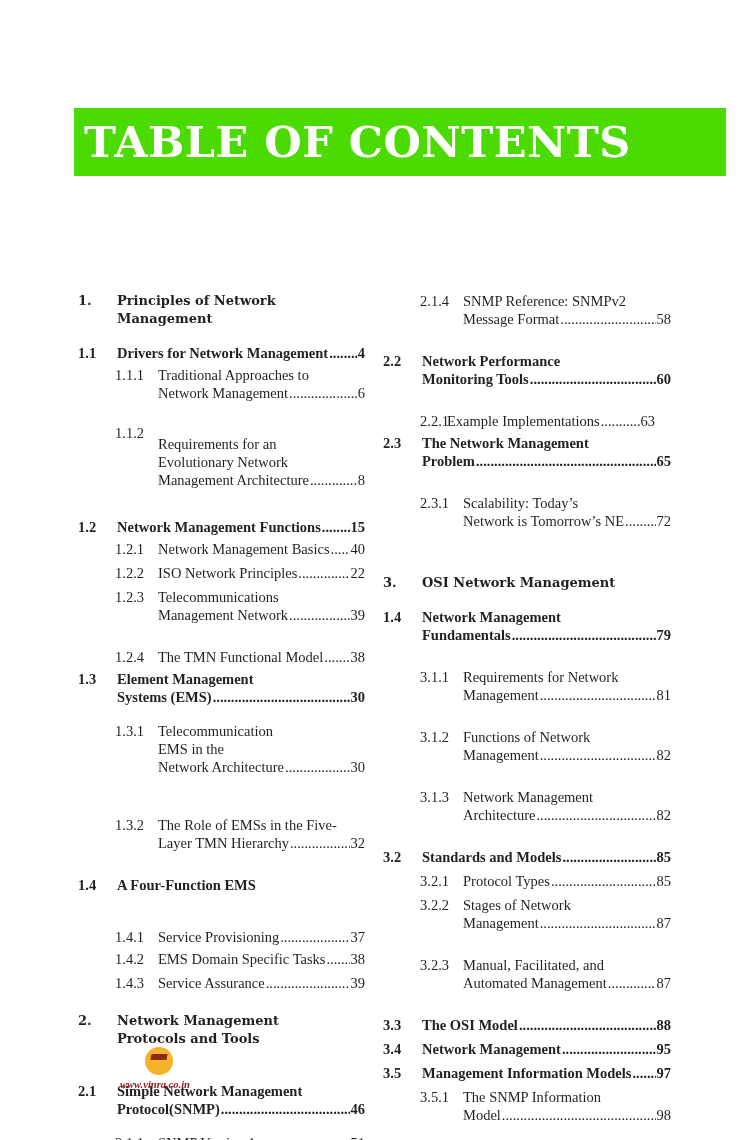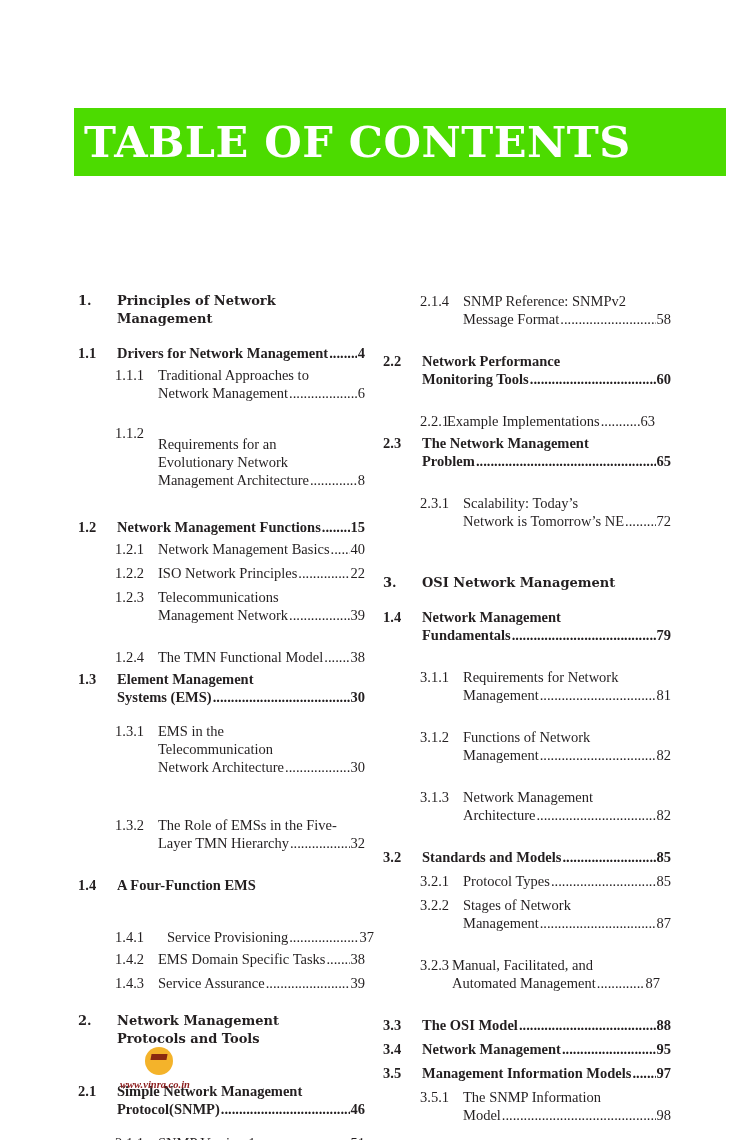--- a/index.html
+++ b/index.html
@@ -148,22 +148,22 @@
         <span class="line leader">
           <span class="t">Systems (EMS)</span>
           <span class="dots"></span>
           <span class="pg">30</span>
         </span>
       </div>
     </div>
     <div class="entry sub" style="left: 115px; top: 722px; width: 250px;">
       <span class="num">1.3.1</span>
       <div class="text" style="left: 43px; width: 207px;">
+        <span class="line">Telecommunication</span>
         <span class="line">EMS in the</span>
-        <span class="line">Telecommunication</span>
         <span class="line leader">
           <span class="t">Network Architecture</span>
           <span class="dots"></span>
           <span class="pg">30</span>
         </span>
       </div>
     </div>
     <div class="entry sub" style="left: 115px; top: 816px; width: 250px;">
       <span class="num">1.3.2</span>
       <div class="text" style="left: 43px; width: 207px;">
@@ -176,21 +176,21 @@
       </div>
     </div>
     <div class="entry section" style="left: 78px; top: 876px; width: 287px;">
       <span class="num">1.4</span>
       <div class="text" style="left: 39px; width: 248px;">
         <span class="line">A Four-Function EMS</span>
       </div>
     </div>
     <div class="entry sub" style="left: 115px; top: 928px; width: 250px;">
       <span class="num">1.4.1</span>
-      <div class="text" style="left: 52px; width: 207px;">
+      <div class="text" style="left: 43px; width: 207px;">
         <span class="line leader">
           <span class="t">Service Provisioning</span>
           <span class="dots"></span>
           <span class="pg">37</span>
         </span>
       </div>
     </div>
     <div class="entry sub" style="left: 115px; top: 950px; width: 250px;">
       <span class="num">1.4.2</span>
       <div class="text" style="left: 43px; width: 207px;">
@@ -371,21 +371,21 @@
         <span class="line">Stages of Network</span>
         <span class="line leader">
           <span class="t">Management</span>
           <span class="dots"></span>
           <span class="pg">87</span>
         </span>
       </div>
     </div>
     <div class="entry sub" style="left: 420px; top: 956px; width: 251px;">
       <span class="num">3.2.3</span>
-      <div class="text" style="left: 32px; width: 208px;">
+      <div class="text" style="left: 43px; width: 208px;">
         <span class="line">Manual, Facilitated, and</span>
         <span class="line leader">
           <span class="t">Automated Management</span>
           <span class="dots"></span>
           <span class="pg">87</span>
         </span>
       </div>
     </div>
     <div class="entry section" style="left: 383px; top: 1016px; width: 288px;">
       <span class="num">3.3</span>

